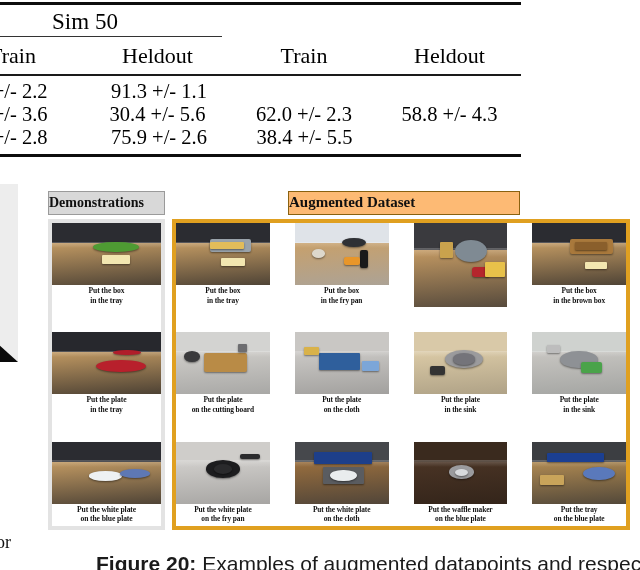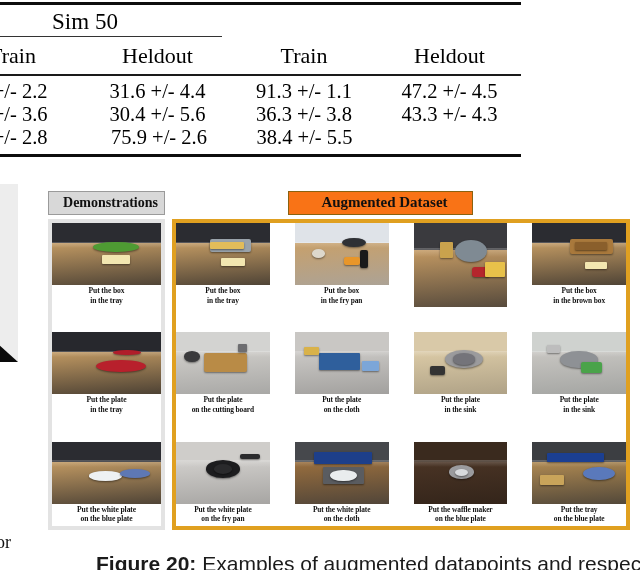--- a/index.html
+++ b/index.html
@@ -81,37 +81,36 @@
     left:-6px; top:2px;
     width:0; height:0;
     border-left:40px solid #0a0a0a;
     border-top:36px solid transparent;
   }
 
   
   .pill{
     position:absolute;
     box-sizing:border-box;
-    text-align:center;
+    text-align:left;
     font-weight:bold;
     font-family:"Liberation Serif", serif;
     color:#101010;
-    padding-left:8px;
   }
   .pill-demo{
     left:48px; top:7px;
     width:117px; height:24px;
     background:#d8d8d8;
     border:1.5px solid #9a9a9a;
     font-size:14px; line-height:21px;
   }
   .pill-aug{
     left:288px; top:7px;
-    width:185px; height:24px;
-    background:#f97316;
+    width:232px; height:24px;
+    background:#fdba74;
     border:1.5px solid #8a6210;
     font-size:15px; line-height:21px;
   }
 
   
   .panel{
     position:absolute;
     box-sizing:border-box;
   }
   .panel-demo{
@@ -209,29 +208,27 @@
     <div class="hdr-cell hdr-c2">Heldout</div>
     <div class="hdr-cell hdr-c3">Train</div>
     <div class="hdr-cell hdr-c4">Heldout</div>
   </div>
 
   <div class="rule-thin"></div>
 
   <div class="body-rows">
     <div class="data-row">
       <div class="data-cell d1">3 +/- 2.2</div>
-      <div class="data-cell d2">31.6 +/- 4.4</div>
       <div class="data-cell d3">91.3 +/- 1.1</div>
-      <div class="data-cell d4">47.2 +/- 4.5</div>
     </div>
     <div class="data-row">
       <div class="data-cell d1">7 +/- 3.6</div>
       <div class="data-cell d2">30.4 +/- 5.6</div>
-      <div class="data-cell d3">36.3 +/- 3.8</div>
-      <div class="data-cell d4">43.3 +/- 4.3</div>
+      <div class="data-cell d3">62.0 +/- 2.3</div>
+      <div class="data-cell d4">58.8 +/- 4.3</div>
     </div>
     <div class="data-row">
       <div class="data-cell d1">1 +/- 2.8</div>
       <div class="data-cell d3">75.9 +/- 2.6</div>
       <div class="data-cell d4">38.4 +/- 5.5</div>
     </div>
   </div>
 
   <div class="rule-thick"></div>
 </div>

